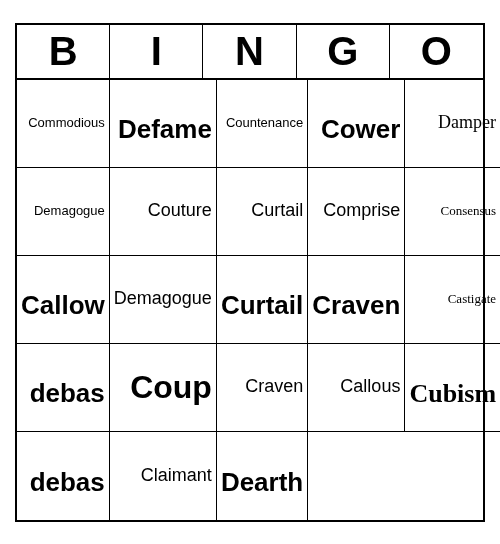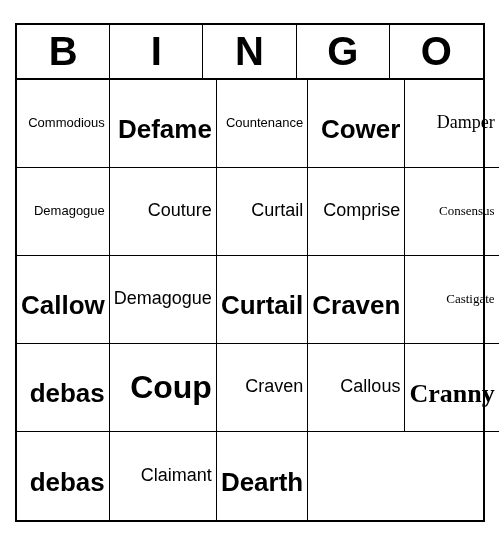--- a/index.html
+++ b/index.html
@@ -153,21 +153,21 @@
       <div class="bingo-cell">
         <span class="cell-text size-xlarge">Coup</span>
       </div>
       <div class="bingo-cell">
         <span class="cell-text size-medium">Craven</span>
       </div>
       <div class="bingo-cell">
         <span class="cell-text size-medium">Callous</span>
       </div>
       <div class="bingo-cell">
-        <span class="cell-text size-large">Cranny</span>
+        <span class="cell-text size-large">Cubism</span>
       </div>
       <div class="bingo-cell">
         <span class="cell-text size-large">debas</span>
       </div>
       <div class="bingo-cell">
         <span class="cell-text size-medium">Claimant</span>
       </div>
       <div class="bingo-cell">
         <span class="cell-text size-large">Dearth</span>
       </div>

